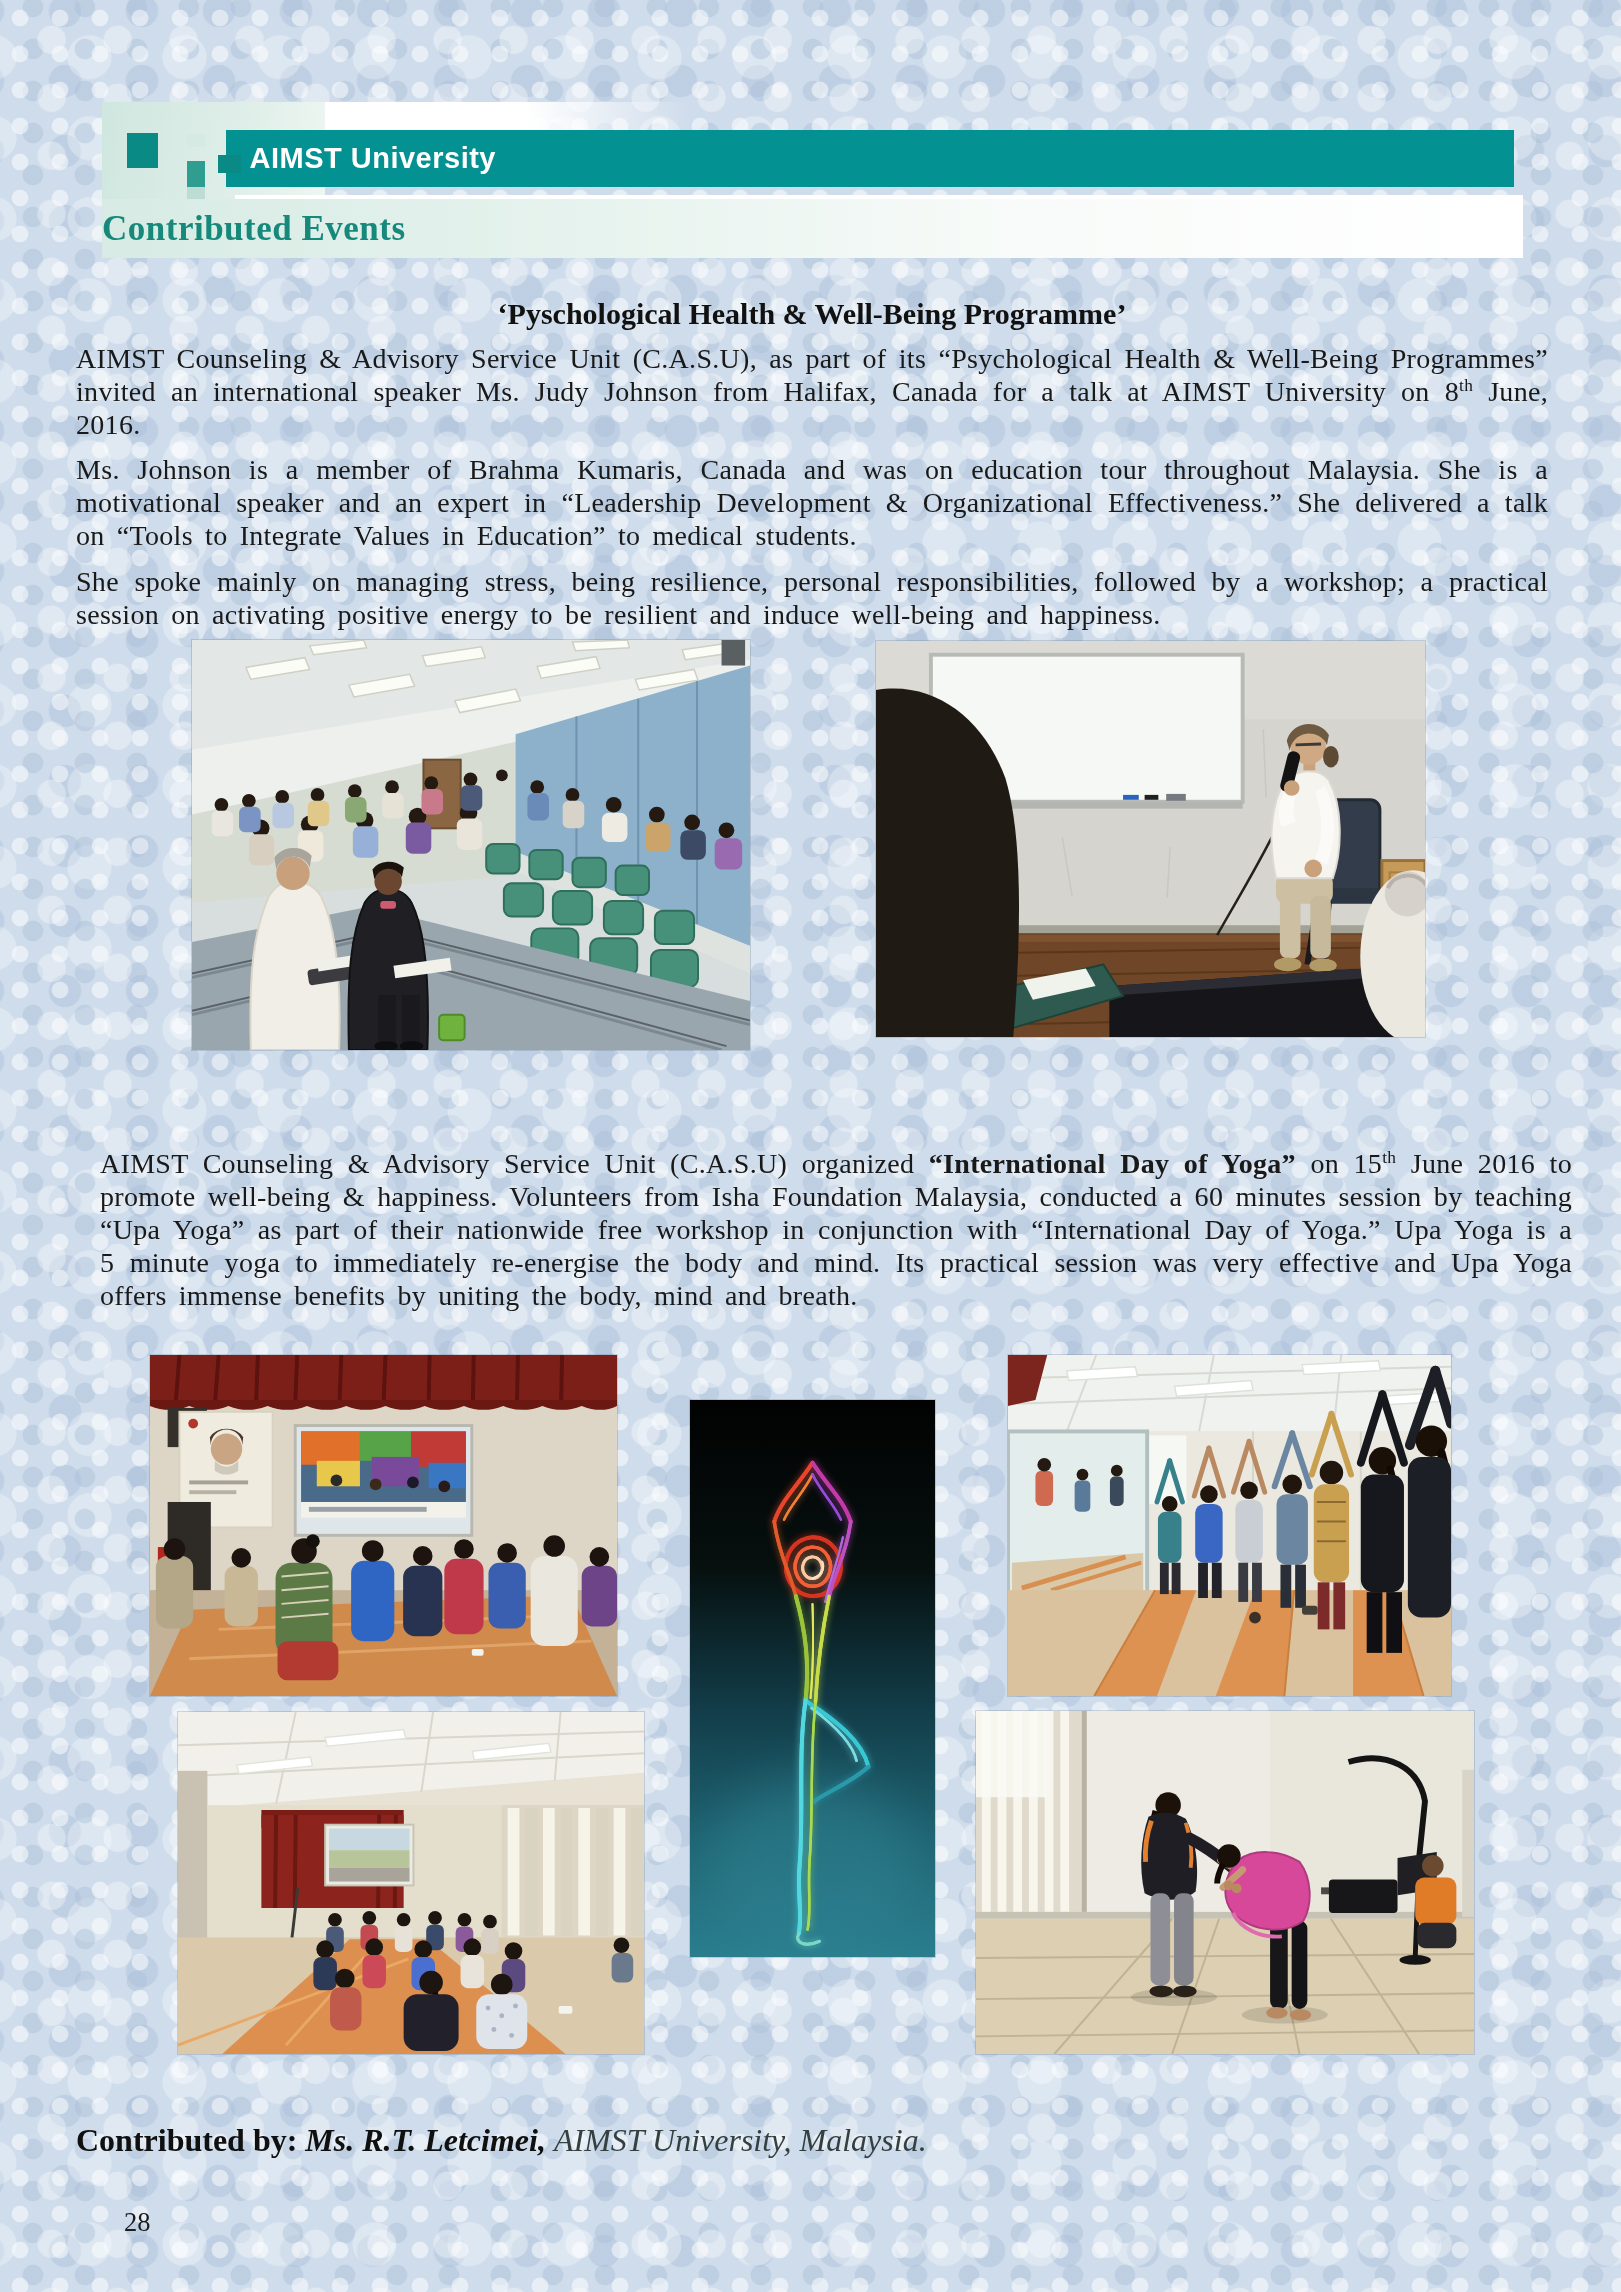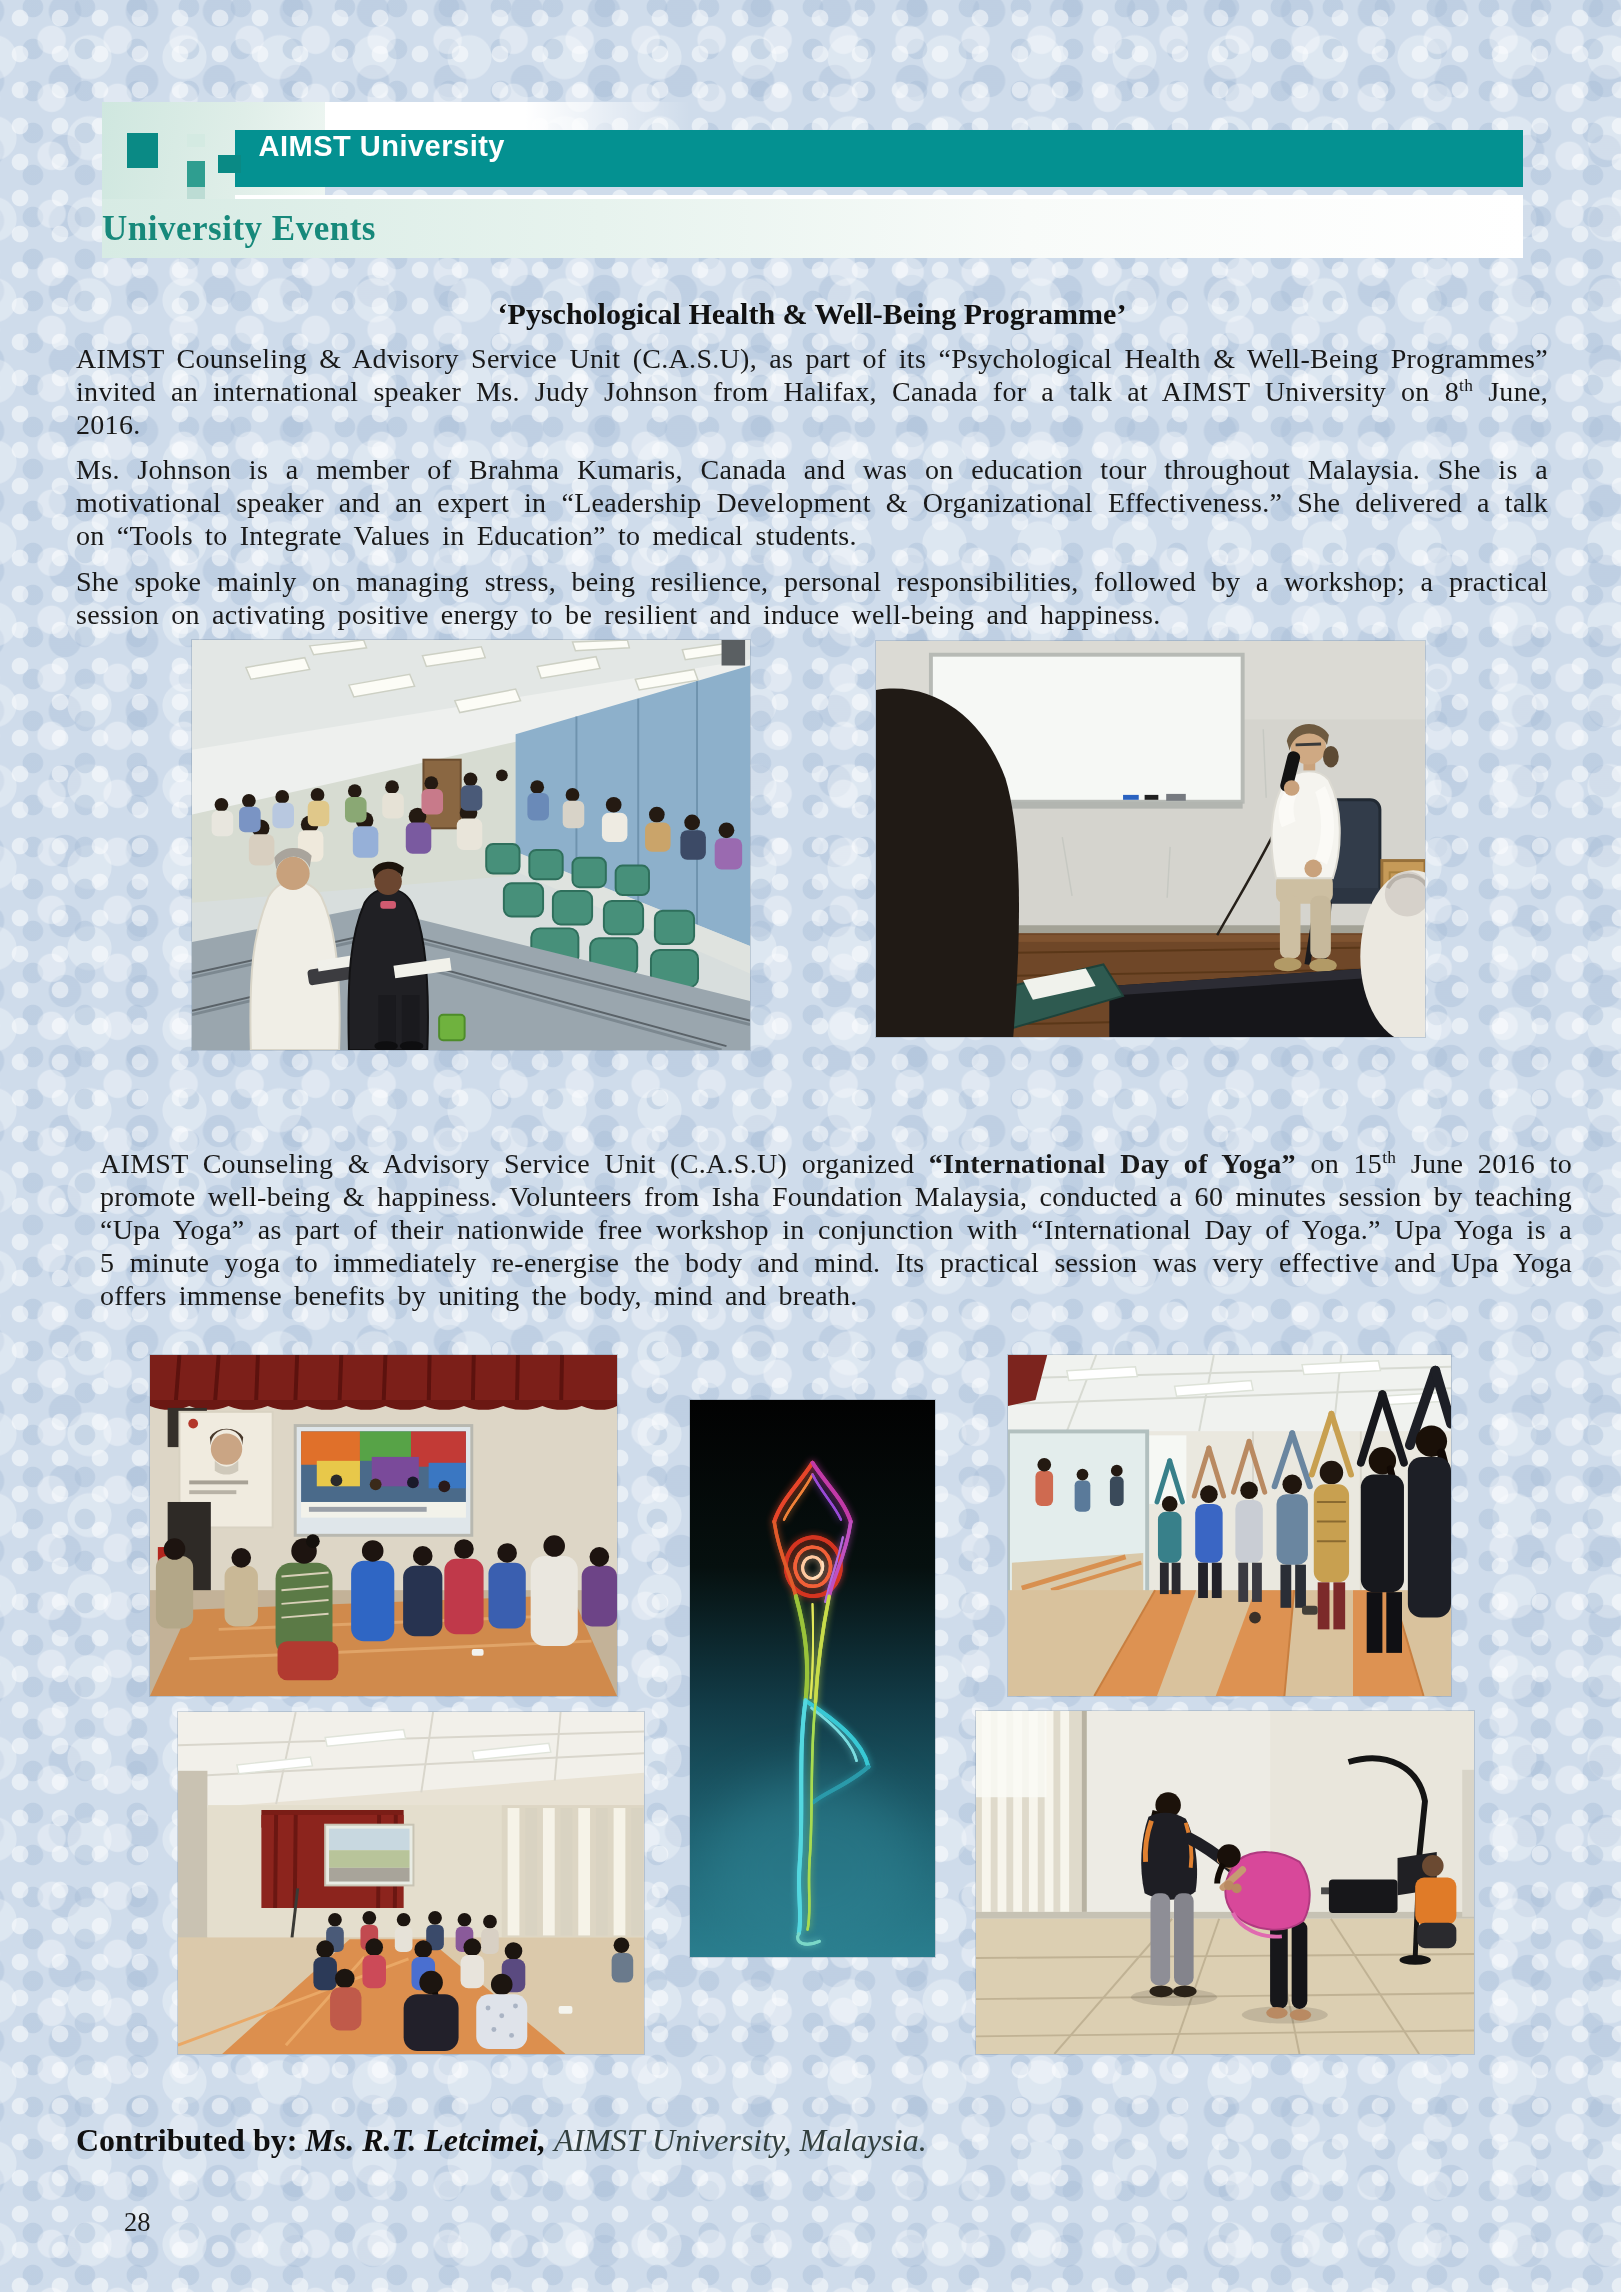--- a/index.html
+++ b/index.html
@@ -13,22 +13,22 @@
       radial-gradient(circle, rgba(255,255,255,.30) 0 21.6px, rgba(255,255,255,0) 22.5px),
       radial-gradient(circle, rgba(150,175,205,.28) 0 15.7px, rgba(150,175,205,0) 16.7px);
     background-size:40px 36px,66px 58px,52px 42px,95px 81px,77px 70px;
     background-position:0 0,18.6px 10.8px,6.9px 28px,42px 16.7px,26.5px 46px;}
   .abs{position:absolute;}
   
   .mint-panel{left:102px;top:102px;width:223px;height:97px;
     background:linear-gradient(100deg,#cfe7df 0%,#dfeee8 60%,#eef6f2 100%);}
   .white-strip{left:325px;top:102px;width:365px;height:29px;
     background:linear-gradient(90deg,#ffffff 0%,#ffffff 55%,rgba(255,255,255,0) 100%);}
-  .banner{left:235px;top:130px;width:1288px;height:57px;background:#049191;
-    display:flex;align-items:flex-start;padding-left:23.5px;box-sizing:border-box;}
+  .banner{left:226px;top:130px;width:1288px;height:57px;background:#049191;
+    display:flex;align-items:center;padding-left:23.5px;box-sizing:border-box;}
   .banner-title{font-family:"Liberation Sans",sans-serif;font-weight:bold;font-size:29px;
     color:#ffffff;letter-spacing:0.5px;}
   .sq{position:absolute;}
   .sq1{left:127px;top:133px;width:31px;height:35px;background:#0a8a85;}
   .sq2{left:187px;top:134px;width:17.6px;height:12.7px;background:#d4eae2;}
   .sq3{left:187px;top:161px;width:17.6px;height:26.5px;background:#2f9e90;}
   .sq4{left:187px;top:187px;width:17.6px;height:23.5px;background:#bcdcd4;}
   .sq5{left:218px;top:155px;width:22.5px;height:17.6px;background:#0a8a85;}
   .white-line{left:235px;top:195px;width:1288px;height:3.9px;background:#ffffff;}
   .events-bar{left:102px;top:199px;width:1421px;height:59px;
@@ -72,21 +72,21 @@
   <div class="abs banner">
     <span class="banner-title">AIMST University</span>
   </div>
   <div class="sq sq1"></div>
   <div class="sq sq2"></div>
   <div class="sq sq3"></div>
   <div class="sq sq4"></div>
   <div class="sq sq5"></div>
   <div class="abs white-line"></div>
   <div class="abs events-bar">
-    <span class="events-title">University Events</span>
+    <span class="events-title">Contributed Events</span>
   </div>
 
   <h2 class="abs sec-title t1">‘Pyschological Health &amp; Well-Being Programme’</h2>
 
   <p class="abs para p1"><span>AIMST Counseling &amp; Advisory Service Unit (C.A.S.U), as part of its “Psychological Health &amp; Well-Being Programmes” invited an international speaker Ms. Judy Johnson from Halifax, Canada for a talk at AIMST University on 8</span><sup>th</sup><span> June, 2016.</span></p>
 
   <p class="abs para p3">She spoke mainly on managing stress, being resilience, personal responsibilities, followed by a workshop; a practical session on activating positive energy to be resilient and induce well-being and happiness.</p>
 
   <p class="abs para p2">Ms. Johnson is a member of Brahma Kumaris, Canada and was on education tour throughout Malaysia. She is a motivational speaker and an expert in “Leadership Development &amp; Organizational Effectiveness.” She delivered a talk on “Tools to Integrate Values in Education” to medical students.</p>
 

